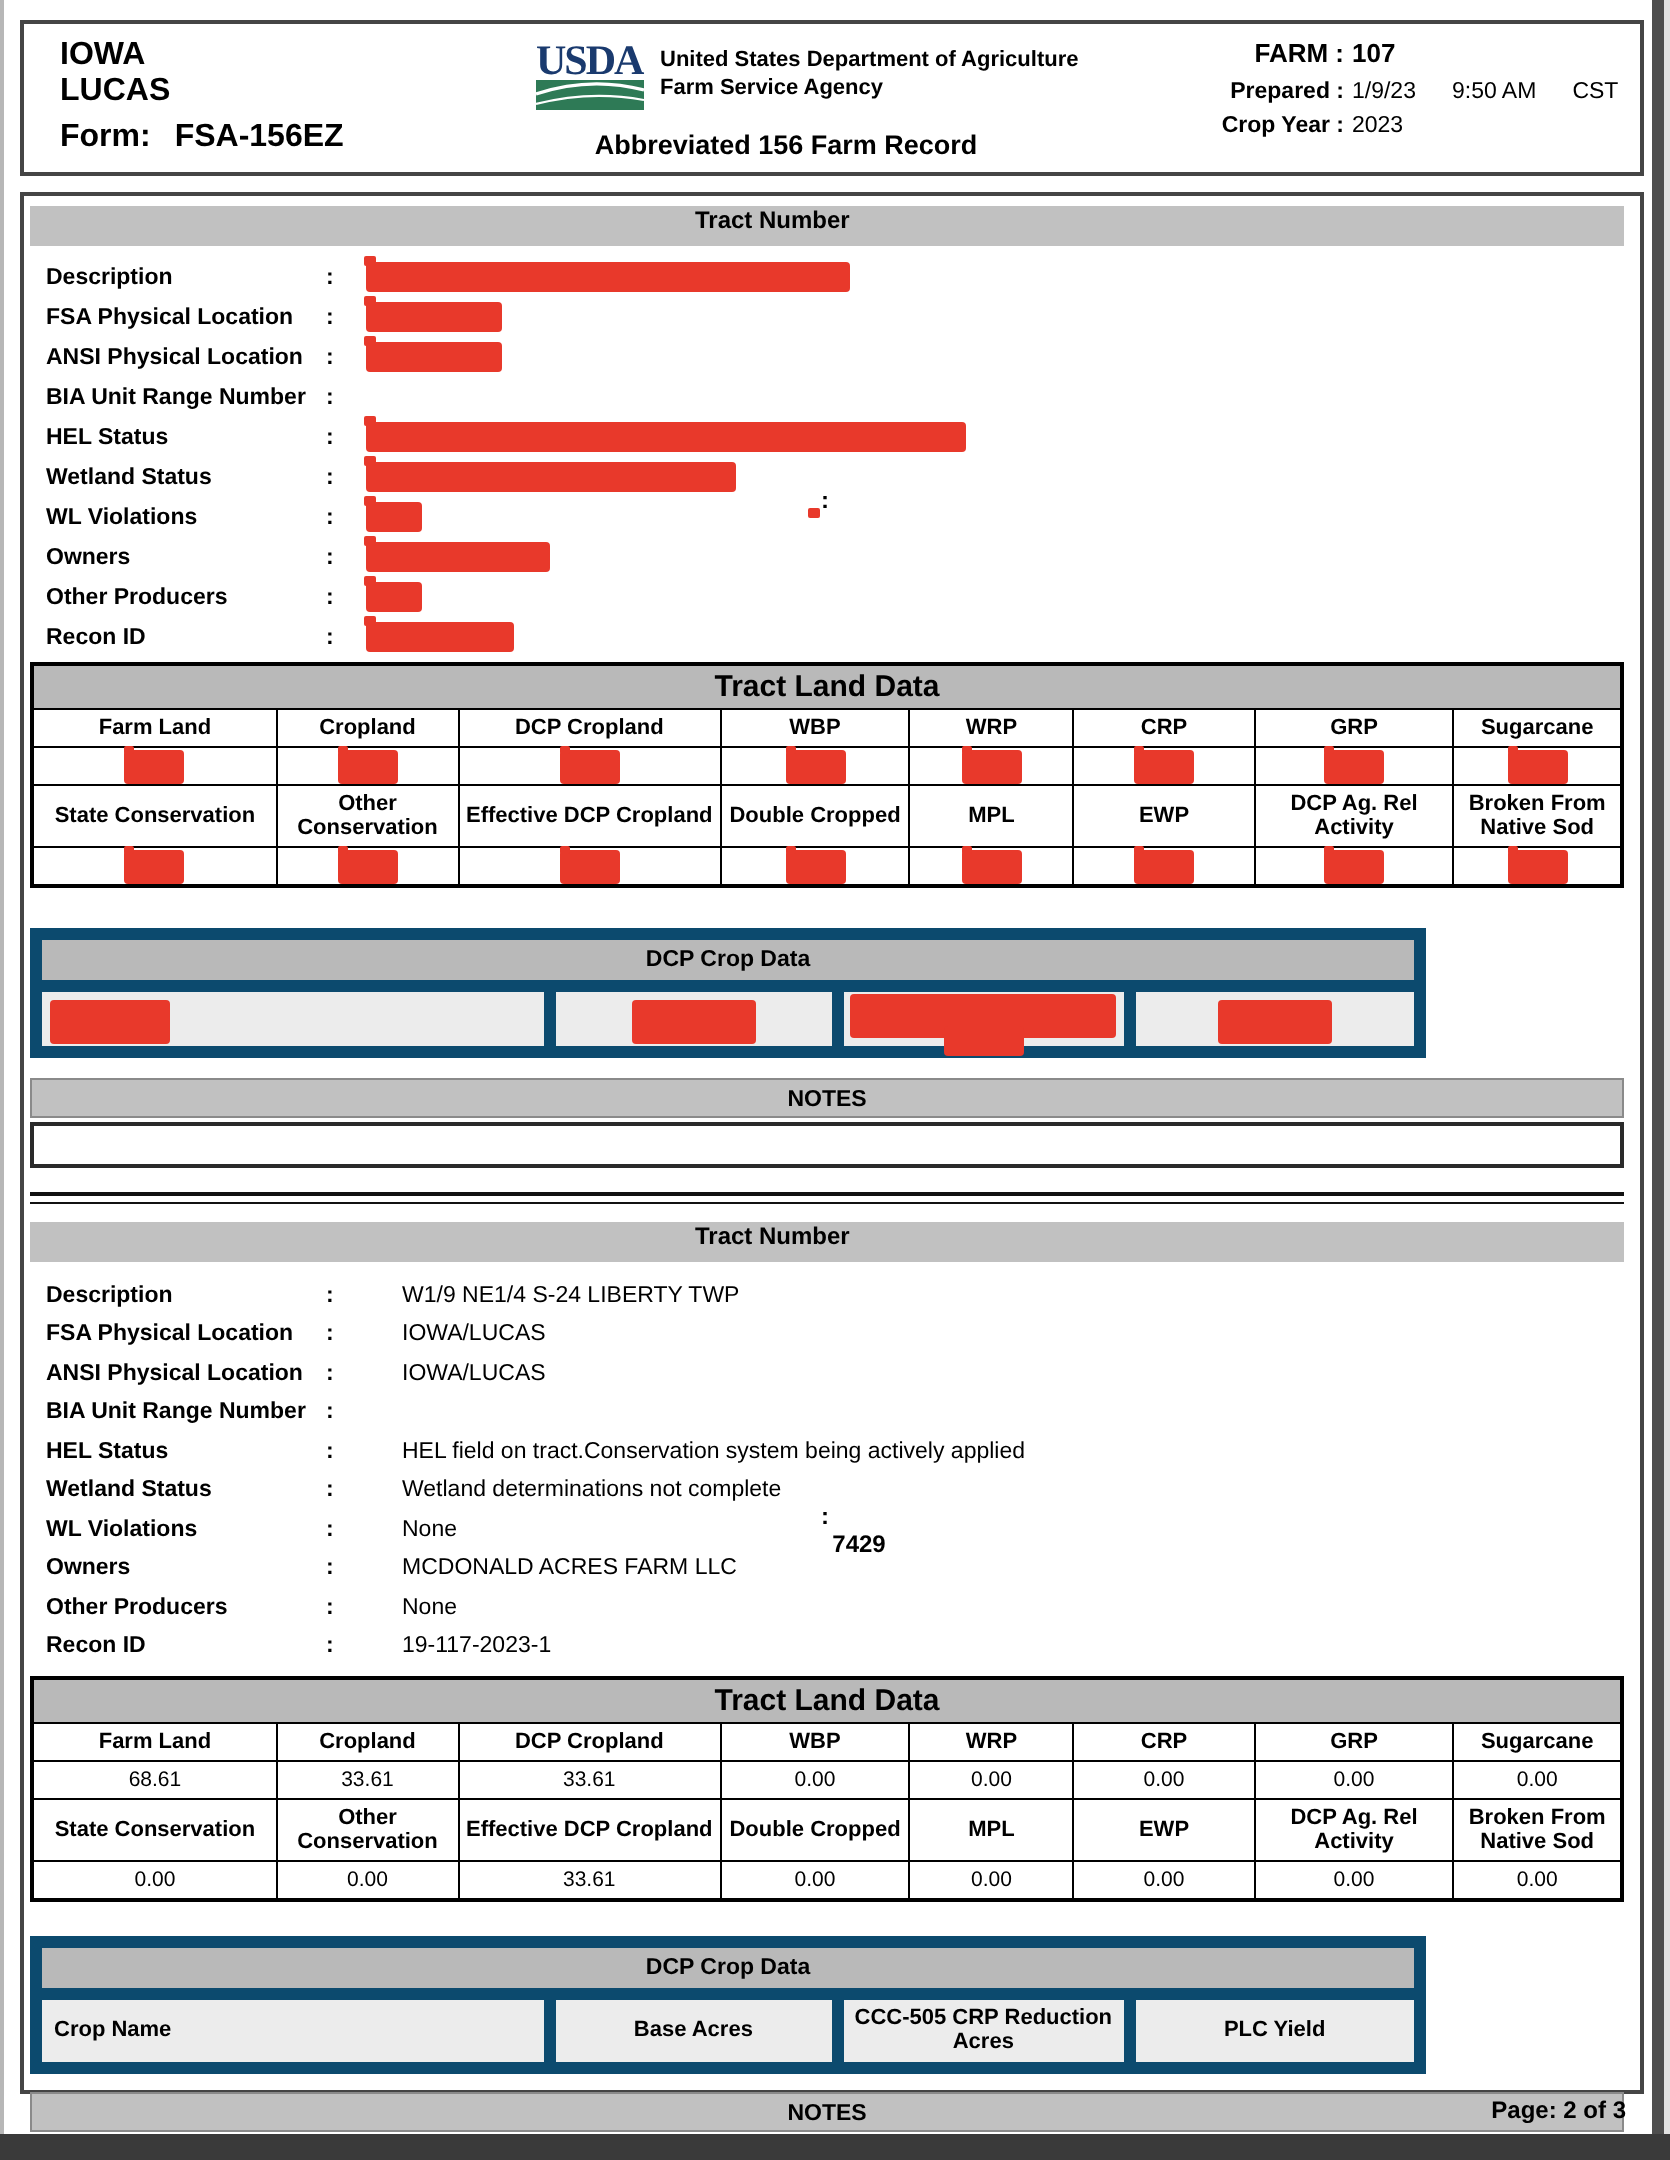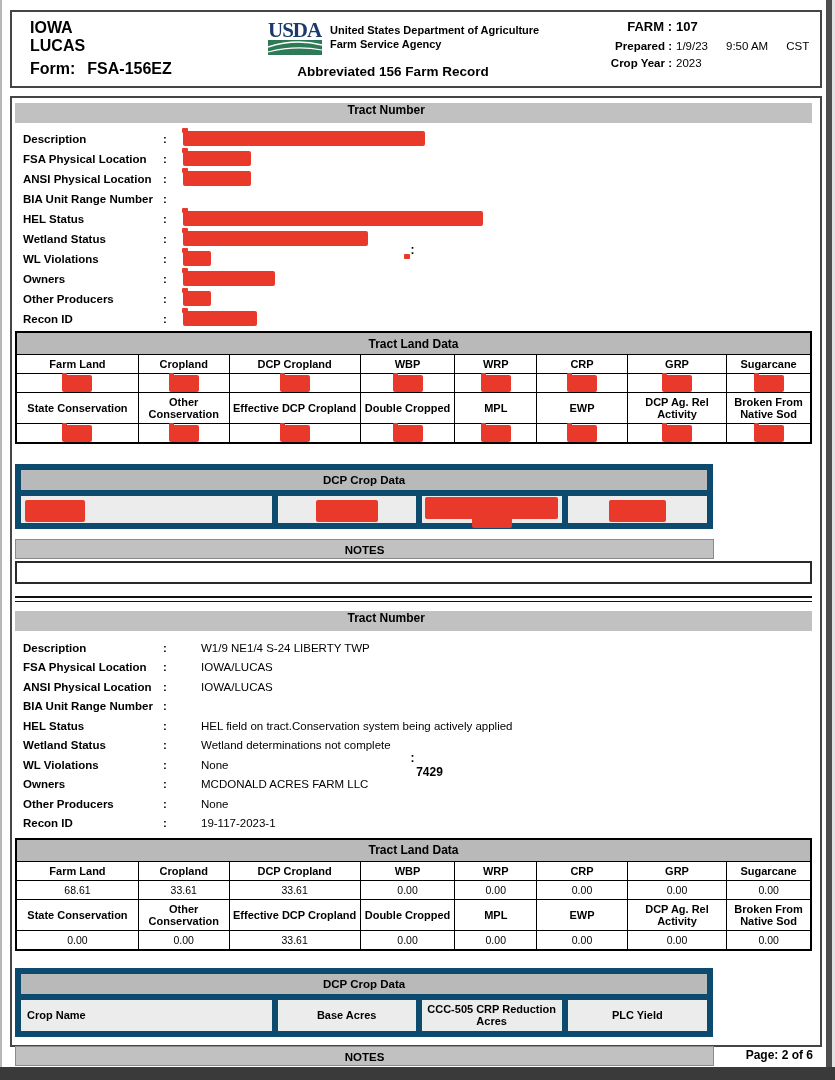--- a/index.html
+++ b/index.html
@@ -43,42 +43,42 @@
   .flabel{font-weight:bold;width:140px;flex:0 0 140px;}
   .fcolon{font-weight:bold;width:14px;flex:0 0 14px;text-align:left;}
   .fval{margin-left:24px;}
 
   .redact{background:#e8392b;height:15px;border-radius:2px;position:relative;margin-left:6px;display:inline-block;}
   .redact::before{content:"";position:absolute;left:-1px;top:-3px;width:6px;height:5px;background:#e8392b;border-radius:1px;}
 
   
   table.land{width:797px;border-collapse:collapse;border:2px solid #000;table-layout:fixed;margin-top:3px;}
   table.land td,table.land th{border:1px solid #000;padding:0;}
-  tr.ttl td{background:#b9b9b9;font-weight:bold;font-size:12px;text-align:center;height:21px;}
+  tr.ttl td{background:#b9b9b9;font-weight:bold;font-size:15px;text-align:center;height:21px;}
   tr.hdr th{font-size:11px;font-weight:bold;text-align:center;padding:3px 2px;background:#fff;}
   tr.valr td{font-size:10.5px;text-align:center;height:18px;}
   .cell-redact{width:30px;height:17px;margin:0 auto;display:block;background:#e8392b;border-radius:2px;position:relative;}
   .cell-redact::before{content:"";position:absolute;left:0;top:-2px;width:5px;height:4px;background:#e8392b;border-radius:1px;}
 
   
   table.crop{width:698px;border-collapse:collapse;border:2px solid #000;table-layout:fixed;}
   table.crop td,table.crop th{border:6px solid #0c4a6e;padding:0;}
   table.crop tr.ttl td{background:#b9b9b9;font-weight:bold;font-size:11.5px;text-align:center;height:20px;}
   tr.crophdr th{background:#ececec;font-size:11px;font-weight:bold;height:27px;text-align:center;padding:2px 4px;}
   tr.crophdr th.first{text-align:left;padding-left:6px;}
   tr.cropred td{background:#ececec;height:27px;position:relative;}
   .cr-left{width:60px;height:22px;margin-left:4px;background:#e8392b;border-radius:2px;margin-top:2px;}
   .cr-mid{width:62px;height:22px;margin:2px auto 0 auto;background:#e8392b;border-radius:2px;}
   .cr-big{width:133px;height:22px;margin:-3px auto 0 auto;background:#e8392b;border-radius:2px;}
   .cr-small{position:absolute;left:50%;margin-left:-20px;top:17px;width:40px;height:15px;background:#e8392b;border-radius:2px;z-index:2;}
   .mt20{margin-top:20px;}
   .mt17{margin-top:17px;}
 
   
-  .notesbar{width:699px;height:20px;background:#c1c1c1;font-weight:bold;font-size:11.5px;text-align:center;line-height:20px;box-sizing:border-box;border:1px solid #8a8a8a;}
+  .notesbar{width:797px;height:20px;background:#c1c1c1;font-weight:bold;font-size:11.5px;text-align:center;line-height:20px;box-sizing:border-box;border:1px solid #8a8a8a;}
   .notesbox{width:797px;height:23px;border:2px solid #2a2a2a;box-sizing:border-box;margin-top:2px;background:#fff;}
   .mt10{margin-top:10px;}
   .mt9{margin-top:9px;}
 
   .sep{height:3px;border-top:2px solid #111;border-bottom:1.5px solid #111;margin:12px 0 9px 0;width:797px;}
 
   .pagefoot{position:absolute;right:22px;top:1048px;font-weight:bold;font-size:12px;}
 </style>
 </head>
 <body>
@@ -459,14 +459,14 @@
       </tbody>
         </table>
 
       <div class="notesbar mt9">NOTES</div>
       <div class="notesbox"></div>
     </div>
 
   </div>
 </div>
 
-<div class="pagefoot">Page: 2 of 6</div>
+<div class="pagefoot">Page: 2 of 3</div>
 <div class="bottom-bar"></div>
 
 </body></html>

